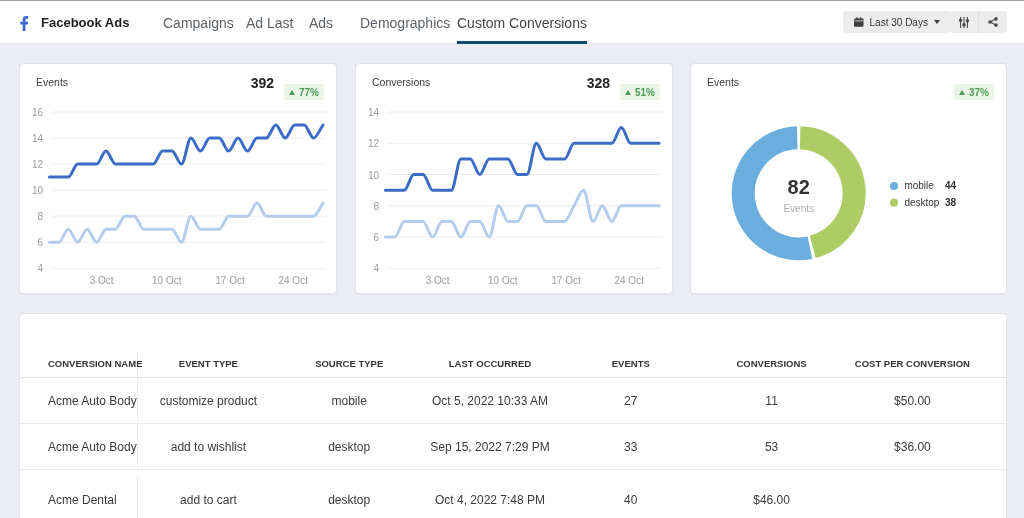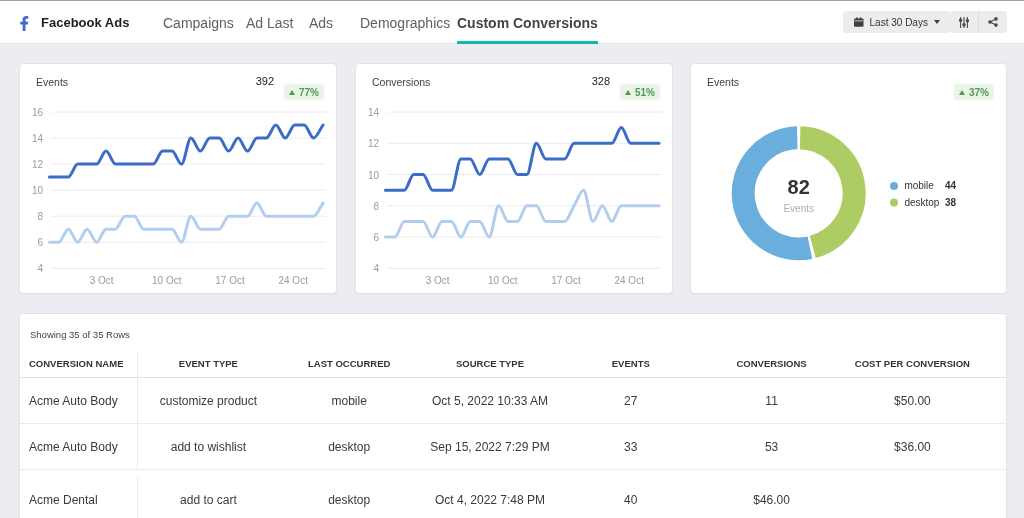--- a/index.html
+++ b/index.html
@@ -2,41 +2,41 @@
 <html><head>
 <meta charset="utf-8">
 <style>
 * { margin:0; padding:0; box-sizing:border-box; }
 html,body { width:1024px; height:518px; overflow:hidden; background:#ebedf2; font-family:"Liberation Sans", sans-serif; }
 .topline { position:absolute; top:0; left:0; width:1024px; height:1px; background:#a0a0a0; z-index:10; }
 .header { position:absolute; top:1px; left:0; width:1024px; height:43px; background:#fff; border-bottom:1px solid #e4e6e9; }
 .fb { position:absolute; left:19px; top:14.5px; width:10.5px; height:15.5px; }
 .brand { position:absolute; left:41px; top:14px; font-size:13px; font-weight:bold; color:#1c1e21; }
 .nav a { position:absolute; top:0; display:block; height:43px; line-height:45px; font-size:14px; color:#5b6167; text-decoration:none; white-space:nowrap; }
-.nav a.active { color:#444; border-bottom:3px solid #14b8a6;font-weight:bold; }
+.nav a.active { color:#444; border-bottom:3px solid #0c4a6e; }
 .btn { position:absolute; background:#ececec; border-radius:4px; color:#333; }
 .btn-days { left:843px; top:10px; width:108px; height:22px; font-size:10px; display:flex; align-items:center; justify-content:center; white-space:nowrap; }
 .btn-group { left:950px; top:10px; width:57px; height:22px; display:flex; }
 .btn-group .cell { width:28px; height:22px; display:flex; align-items:center; justify-content:center; }
 .btn-group .cell:first-child { border-right:1px solid #dcdcdc; width:29px; }
 .card { position:absolute; background:#fff; border:1px solid #e1e3e8; border-radius:4px; box-shadow:0 1px 1px rgba(0,0,0,0.03); }
 .card1 { left:19px; top:63px; width:318px; height:231px; }
 .card2 { left:355px; top:63px; width:318px; height:231px; }
 .card3 { left:690px; top:63px; width:317px; height:231px; }
 .ctitle { position:absolute; left:16px; top:12px; font-size:10.5px; color:#404040; }
-.cval { position:absolute; right:62px; top:11px; font-size:11px; font-weight:normal; color:#222; }
+.cval { position:absolute; right:62px; top:11px; font-size:14px; font-weight:bold; color:#222; }
 .badge { position:absolute; right:12px; top:20px; height:16px; background:#ebf5e7; border-radius:3px; font-size:10px; font-weight:bold; color:#4d9c52; display:flex; align-items:center; padding:0 5px; }
 .badge .tri { display:inline-block; width:0; height:0; border-left:3.5px solid transparent; border-right:3.5px solid transparent; border-bottom:5px solid #4d9c52; margin-right:4px; }
 .tablecard { position:absolute; left:19px; top:313px; width:988px; height:250px; background:#fff; border:1px solid #e1e3e8; border-radius:4px 4px 0 0; border-bottom:none; }
 .showing { position:absolute; left:10px; top:0; height:38px; line-height:41px; font-size:9.5px; color:#444; }
 .thead { position:absolute; left:0; top:38px; width:986px; height:26px; display:flex; border-bottom:1px solid #e2e2e2; }
 .thead div { font-size:9.5px; font-weight:bold; color:#333; text-align:center; line-height:24px; white-space:nowrap; overflow:visible; }
 .trow { position:absolute; left:0; width:986px; height:46px; display:flex; border-bottom:1px solid #ececec; }
 .trow div { font-size:12px; color:#3a3a3a; text-align:center; line-height:46px; }
-.c0 { width:118px; text-align:left !important; padding-left:9px; border-right:1px solid #ececec; }
+.c0 { width:118px; text-align:left !important; padding-left:28px; border-right:1px solid #ececec; }
 .cN { width:140.8px; }
 </style>
 </head>
 <body>
 <div class="topline"></div>
 <div class="header">
   <svg class="fb" viewBox="0 0 12 20">
       <path fill="#3e6ad0" d="M7.6 20V10.9h3.1l0.46-3.5H7.6V5.15c0-1.0 0.29-1.69 1.77-1.69l1.9 0V0.27C10.94 0.19 9.82 0 8.52 0 5.8 0 3.94 1.62 3.94 4.6v2.8H0.85v3.5h3.09V20h3.66z"></path>
     </svg>
   <div class="brand">Facebook Ads</div>
@@ -161,26 +161,25 @@
     <circle cx="203" cy="121.9" r="4" fill="#6aaedd"></circle>
     <text x="213.4" y="125.4" font-size="10" fill="#333">mobile</text>
     <text x="265" y="125.4" font-size="10" font-weight="bold" fill="#333" text-anchor="end">44</text>
     <circle cx="203" cy="138.6" r="4" fill="#adcc64"></circle>
     <text x="213.4" y="142.1" font-size="10" fill="#333">desktop</text>
     <text x="265" y="142.1" font-size="10" font-weight="bold" fill="#333" text-anchor="end">38</text>
   </svg>
 </div>
 
 <div class="tablecard">
-  <div class="showing">Showing 35 of 35 Rows</div>
   <div class="thead">
     <div class="c0" style="text-align:left">CONVERSION NAME</div>
     <div class="cN">EVENT TYPE</div>
+      <div class="cN">SOURCE TYPE</div>
       <div class="cN">LAST OCCURRED</div>
-      <div class="cN">SOURCE TYPE</div>
       <div class="cN">EVENTS</div>
       <div class="cN">CONVERSIONS</div>
       <div class="cN">COST PER CONVERSION</div>
   </div>
   <div class="trow" style="top:64px">
     <div class="c0">Acme Auto Body</div>
       <div class="cN">customize product</div>
       <div class="cN">mobile</div>
       <div class="cN">Oct 5, 2022 10:33 AM</div>
       <div class="cN">27</div>

